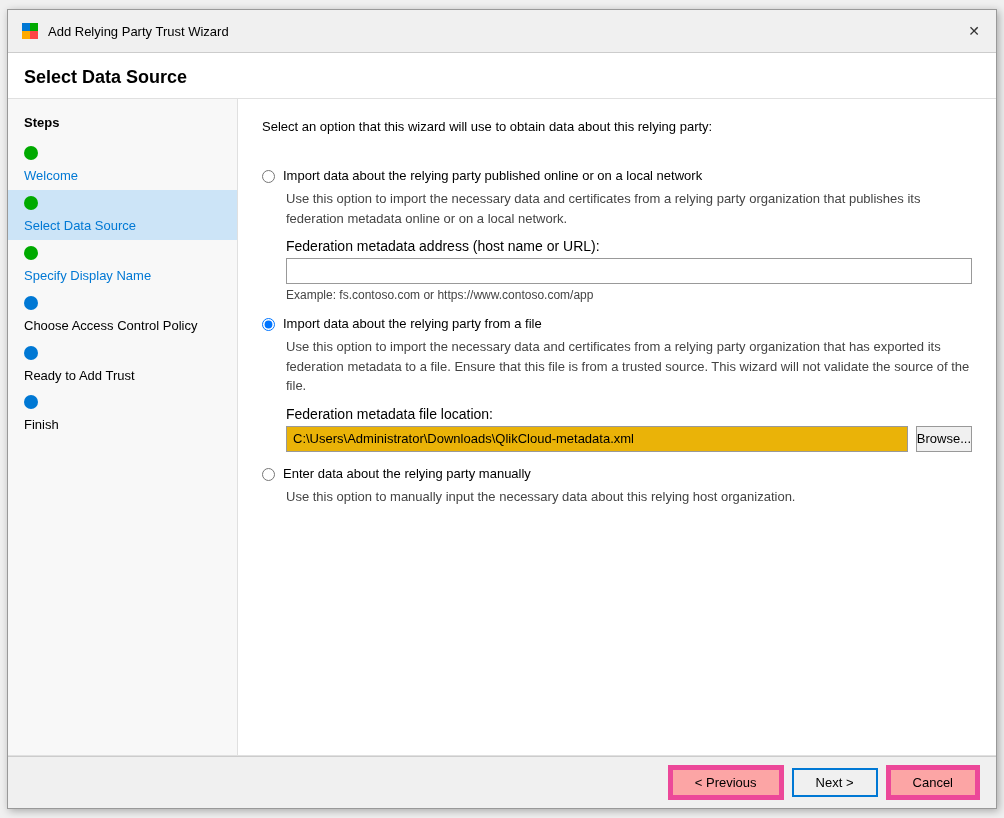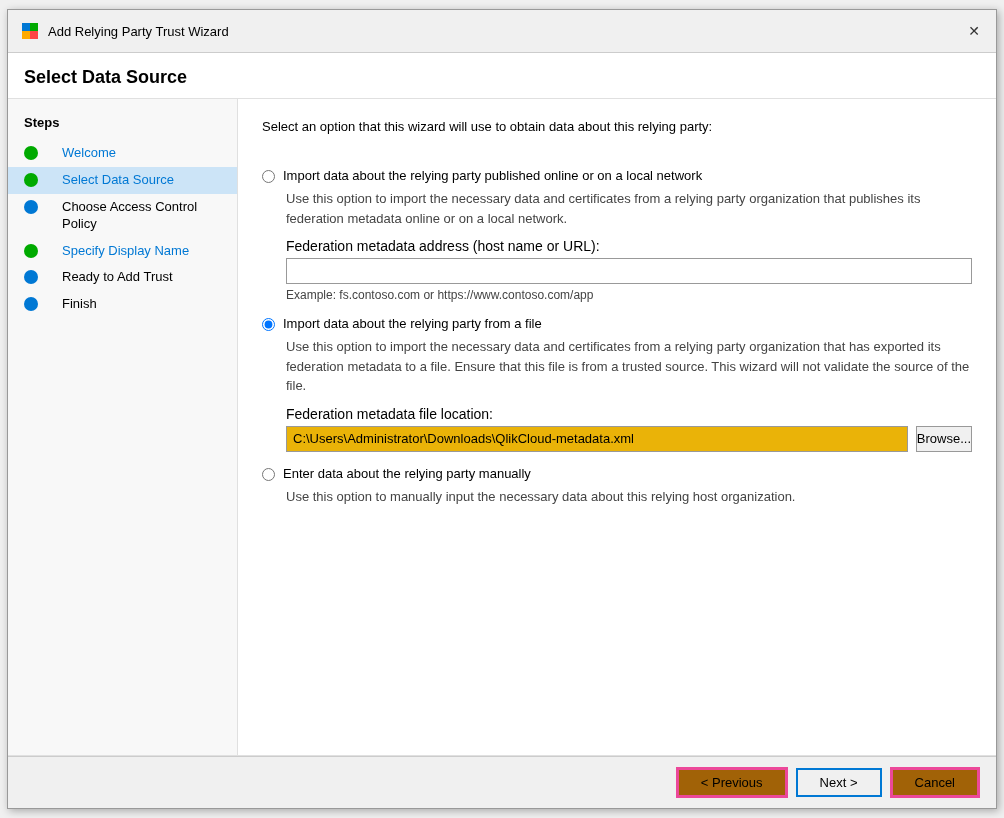--- a/index.html
+++ b/index.html
@@ -77,22 +77,23 @@
     .sidebar-title {
       font-weight: bold;
       font-size: 13px;
       padding: 0 16px 10px 16px;
       color: #000;
     }
     .step-item {
       display: flex;
       align-items: flex-start;
       padding: 5px 16px;
-      gap: 24px;
+      gap: 8px;
       cursor: default;
+      flex-direction: column;
     }
     .step-item.active {
       background: #cce4f7;
     }
     .step-dot {
       width: 14px;
       height: 14px;
       border-radius: 50%;
       flex-shrink: 0;
       margin-top: 1px;
@@ -190,22 +191,22 @@
       justify-content: flex-end;
       gap: 8px;
       background: #f0f0f0;
       border-top: 1px solid #ccc;
       height: 52px;
       align-items: center;
     }
     .footer-btn {
       padding: 5px 22px;
       font-size: 13px;
-      border: 3px solid #ec4899;
-      background: #a16207;
+      border: 5px solid #ec4899;
+      background: #fca5a5;
       cursor: pointer;
       min-width: 80px;
     }
     .footer-btn.primary {
       border: 2px solid #0078d4;
       background: #f0f0f0;
     }
     
     .wizard-icon {
       width: 20px;
@@ -244,27 +245,27 @@
         <div class="step-dot dot-green"></div>
         <span class="step-label">Welcome</span>
       </div>
 
       <div class="step-item active">
         <div class="step-dot dot-green"></div>
         <span class="step-label">Select Data Source</span>
       </div>
 
       <div class="step-item">
+        <div class="step-dot dot-green"></div>
+        <span class="step-label">Specify Display Name</span>
+      </div>
+
+      <div class="step-item">
         <div class="step-dot dot-blue"></div>
         <span class="step-label black">Choose Access Control Policy</span>
-      </div>
-
-      <div class="step-item">
-        <div class="step-dot dot-green"></div>
-        <span class="step-label">Specify Display Name</span>
       </div>
 
       <div class="step-item">
         <div class="step-dot dot-blue"></div>
         <span class="step-label black">Ready to Add Trust</span>
       </div>
 
       <div class="step-item">
         <div class="step-dot dot-blue"></div>
         <span class="step-label black">Finish</span>

